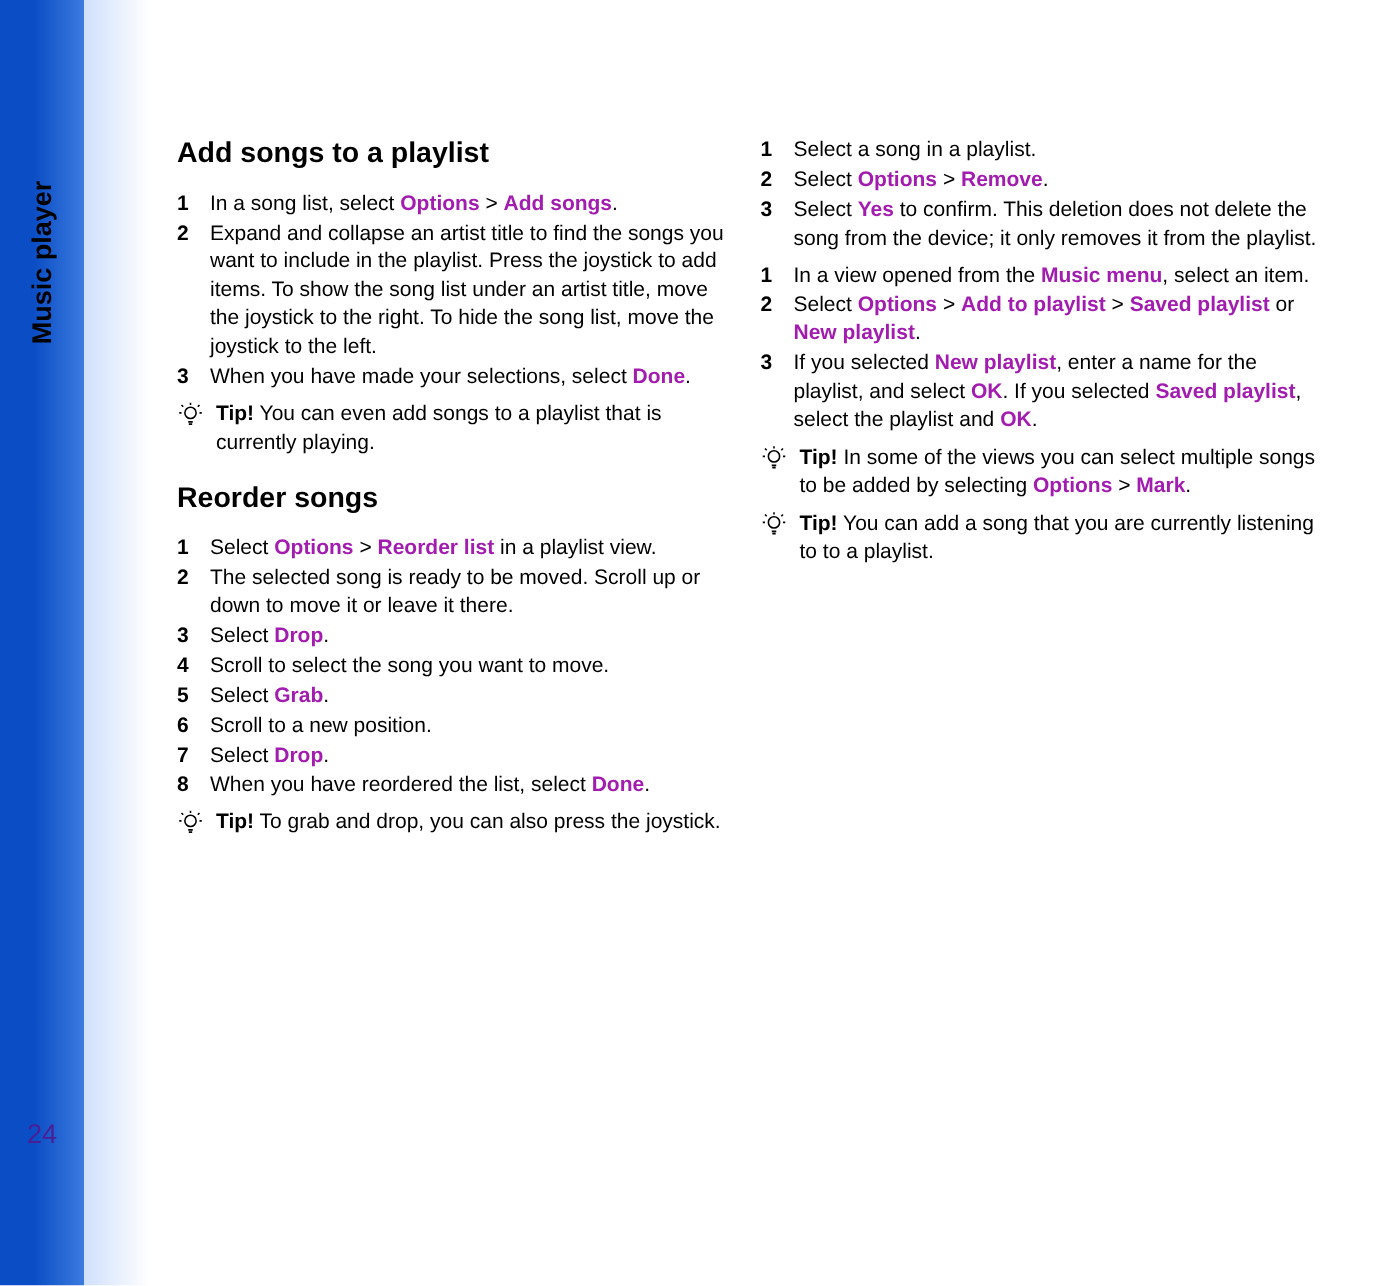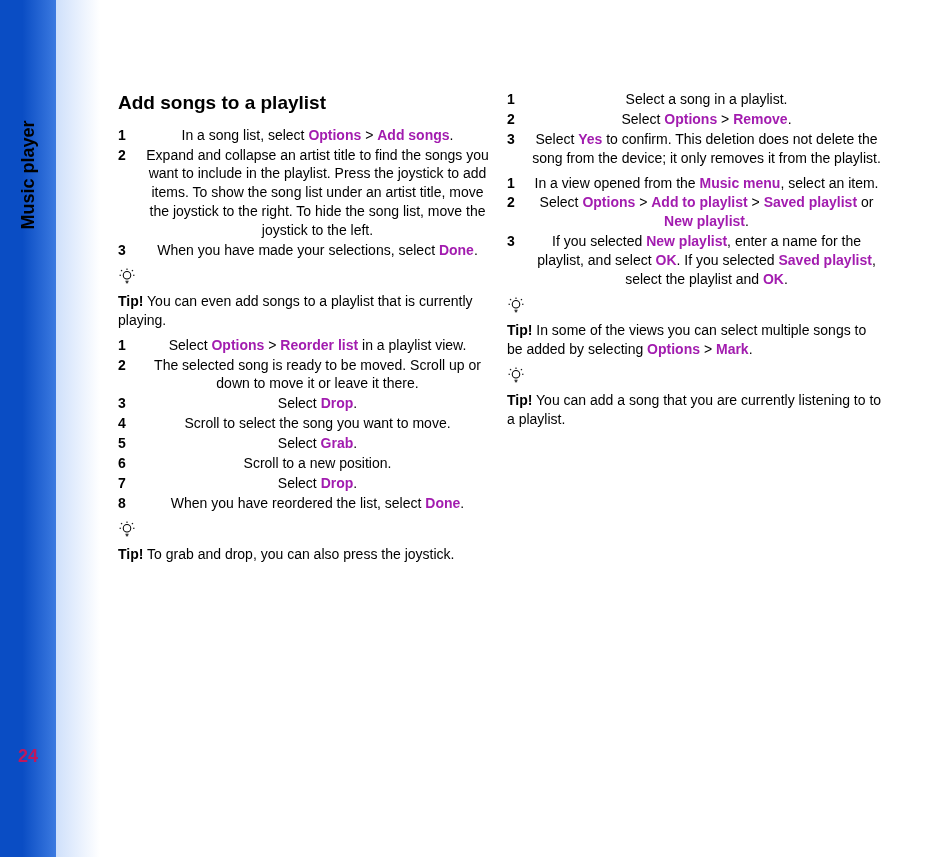--- a/index.html
+++ b/index.html
@@ -36,23 +36,23 @@
     font-size: 18px;
     color: #000;
     white-space: nowrap;
   }
   .page-number {
     position: absolute;
     left: 0;
     top: 744px;
     width: 56px;
     text-align: center;
-    font-weight: bold;
+    font-weight: normal;
     font-size: 18px;
-    color: #be185d;
+    color: #4c1d95;
   }
   .content {
     position: absolute;
     left: 118px;
     top: 90px;
     width: 782px;
     display: flex;
     gap: 12px;
   }
   .col {
@@ -72,25 +72,24 @@
   }
   ol.steps > li {
     display: flex;
     margin: 0 0 1px 0;
   }
   ol.steps > li > .num {
     font-weight: bold;
     width: 22px;
     flex: 0 0 22px;
   }
-  ol.steps > li > .body { flex: 1; text-align: center; }
+  ol.steps > li > .body { flex: 1; }
   .tip {
     display: flex;
     margin: 6px 0 6px 0;
-    flex-direction: column;
   }
   .tip-icon {
     width: 26px;
     flex: 0 0 26px;
     padding-top: 1px;
   }
   .tip-body { flex: 1; }
   .tip-label { font-weight: bold; }
   .hl { color: #a21caf; font-weight: bold; }
   .tip-extra { margin-top: 4px; }
@@ -137,20 +136,21 @@
               <path d="M10 19h4M10.5 21h3"></path>
               <path d="M12 2v2M4 11H2M22 11h-2M5.5 5.5 4 4M18.5 5.5 20 4"></path>
             </g>
           </svg>
       </span>
       <span class="tip-body">
         <span class="tip-label">Tip!</span><span> You can even add songs to a playlist that is currently playing.</span>
       </span>
     </div>
 
+    <h2 class="tight">Reorder songs</h2>
 
     <ol class="steps">
       <li>
         <span class="num">1</span>
         <span class="body">
           <span>Select </span><span class="hl">Options</span><span> &gt; </span><span class="hl">Reorder list</span><span> in a playlist view.</span>
         </span>
       </li>
       <li>
         <span class="num">2</span>

